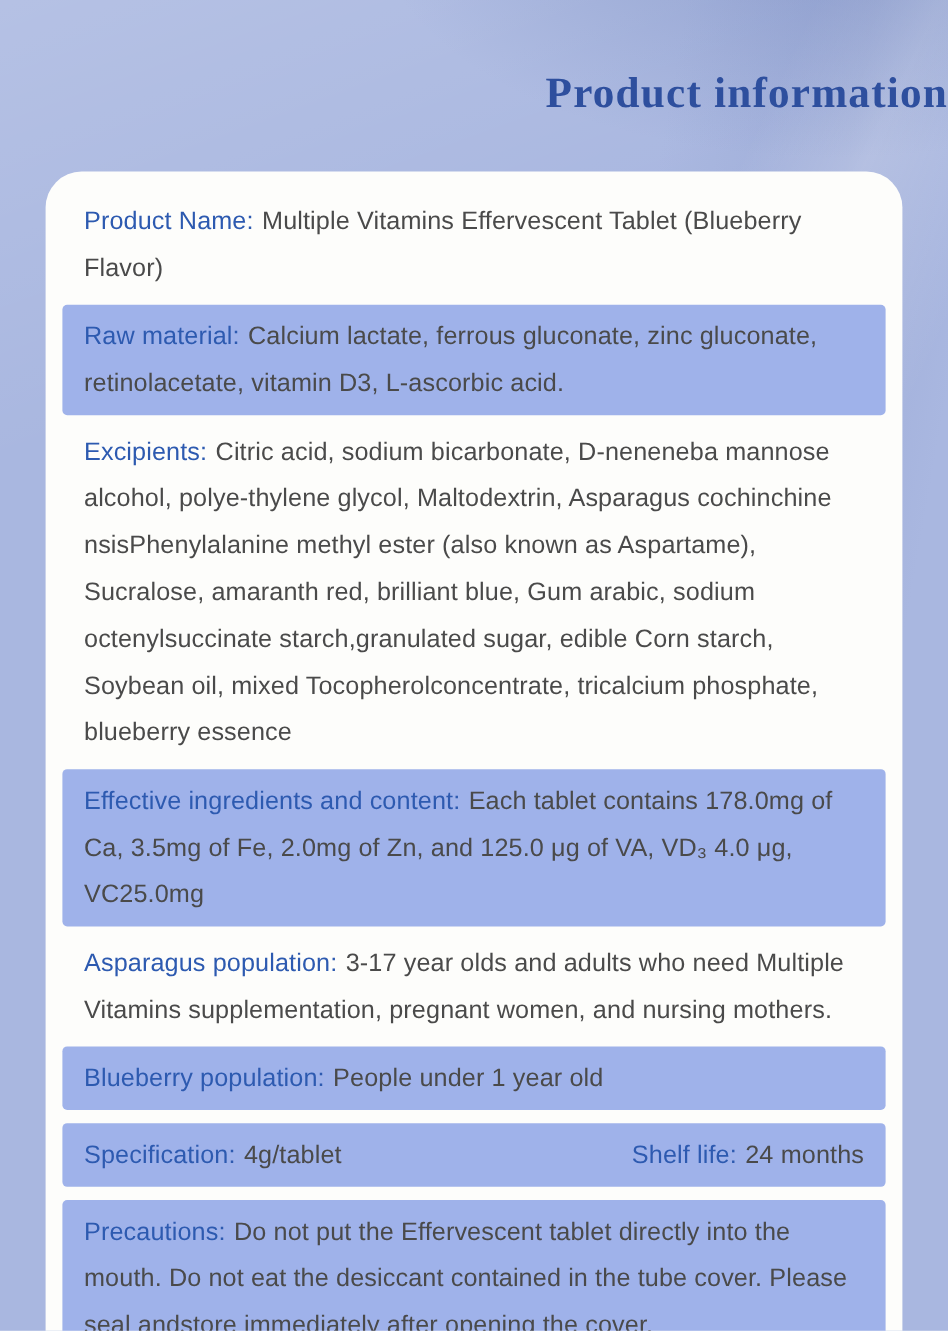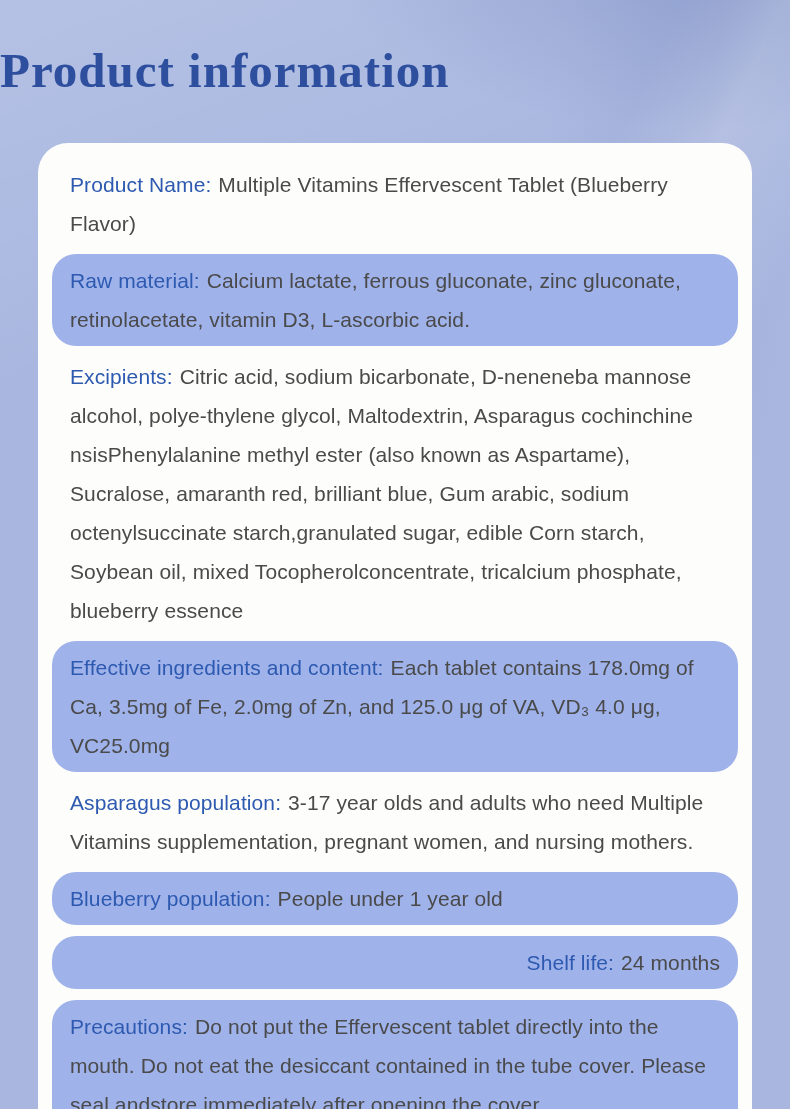--- a/index.html
+++ b/index.html
@@ -14,25 +14,25 @@
     font-family: "Liberation Sans", sans-serif;
     background:
       radial-gradient(ellipse 620px 320px at 88% -6%, rgba(110,130,185,0.45), rgba(110,130,185,0) 62%),
       linear-gradient(115deg, rgba(255,255,255,0) 52%, rgba(255,255,255,0.22) 60%, rgba(255,255,255,0) 70%),
       linear-gradient(100deg, rgba(135,150,200,0) 58%, rgba(135,150,200,0.30) 74%, rgba(135,150,200,0) 86%),
       linear-gradient(160deg, rgba(255,255,255,0.14) 0%, rgba(255,255,255,0) 28%),
       #a9b7e0;
   }
   .title {
     margin: 0;
-    padding-top: 42px;
-    text-align: left;
+    padding-top: 56px;
+    text-align: right;
     font-family: "Liberation Serif", serif;
     font-weight: 700;
-    font-size: 49px;
+    font-size: 36px;
     letter-spacing: 1px;
     color: #2e4f9e;
   }
   .card {
     position: absolute;
     left: 38px;
     top: 143px;
     width: 714px;
     height: 1000px;
     box-sizing: border-box;
@@ -46,21 +46,21 @@
     font-size: 21px;
     line-height: 39px;
     color: #4a4a4a;
     letter-spacing: 0.1px;
   }
   .row.first {
     padding-top: 6px;
   }
   .row.hl {
     background: #9fb2ea;
-    border-radius: 24px;
+    border-radius: 4px;
     padding-top: 7px;
     padding-bottom: 7px;
   }
   .label {
     color: #2d5ab0;
     margin-right: 7px;
   }
   .spec {
     display: flex;
   }
@@ -86,20 +86,21 @@
   <p class="row"><span class="label">Excipients:</span><span class="value">Citric acid, sodium bicarbonate, D-neneneba mannose alcohol, polye-thylene glycol, Maltodextrin, Asparagus cochinchine nsisPhenylalanine methyl ester (also known as Aspartame), Sucralose, amaranth red, brilliant blue, Gum arabic, sodium octenylsuccinate starch,granulated sugar, edible Corn starch, Soybean oil, mixed Tocopherolconcentrate, tricalcium phosphate, blueberry essence</span></p>
 
   <p class="row hl"><span class="label">Effective ingredients and content:</span><span class="value">Each tablet contains 178.0mg of Ca, 3.5mg of Fe, 2.0mg of Zn, and 125.0 μg of VA,  VD₃ 4.0 μg,  VC25.0mg</span></p>
 
   <p class="row"><span class="label">Asparagus population:</span><span class="value">3-17 year olds and adults who need Multiple Vitamins supplementation, pregnant women, and nursing mothers.</span></p>
 
   <p class="row hl"><span class="label">Blueberry population:</span><span class="value">People under 1 year old</span></p>
 
 
   <p class="row hl spec">
+    <span class="pair-left"><span class="label">Specification:</span><span class="value">4g/tablet</span></span>
     <span class="pair-right"><span class="label">Shelf life:</span><span class="value">24 months</span></span>
   </p>
 
   <p class="row hl"><span class="label">Precautions:</span><span class="value">Do not put the Effervescent tablet directly into the mouth. Do not eat the desiccant contained in the tube cover. Please seal andstore immediately after opening the cover.</span></p>
 
   <p class="row"><span class="label">Storage method:</span><span class="value">Sealed, stored in a cool and dry place</span></p>
 
 </div>
 
 </body></html>

